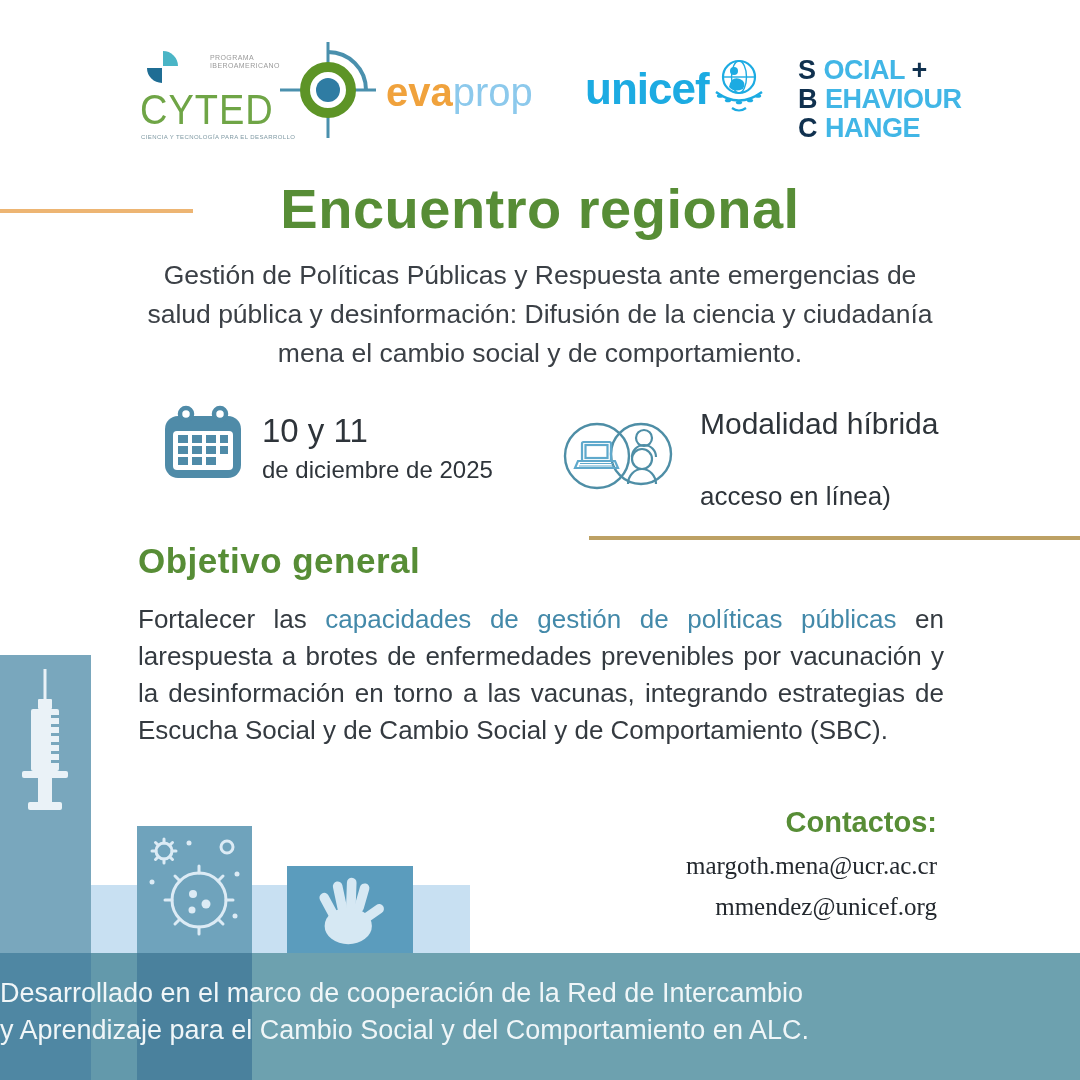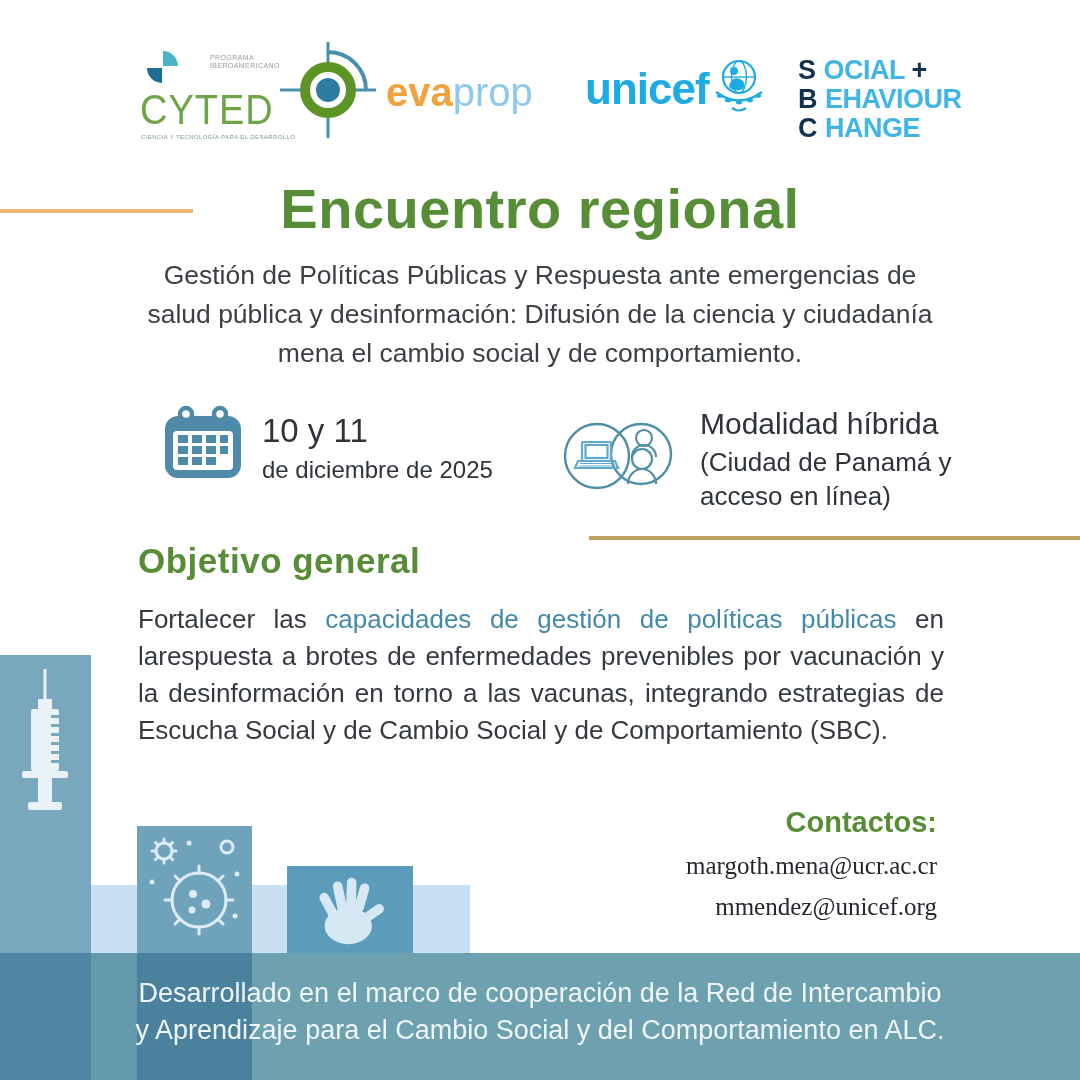--- a/index.html
+++ b/index.html
@@ -63,21 +63,21 @@
   .light-band{left:0;top:885px;width:470px;height:68px;background:#c8e0f2;}
   .tall-col{left:0;top:655px;width:91px;height:298px;background:#79a7bd;}
   .virus-sq{left:137px;top:826px;width:115px;height:127px;background:#6fa3bc;}
   .hand-sq{left:287px;top:866px;width:126px;height:87px;background:#5b9cbd;}
 
   
   .footer{left:0;top:953px;width:1080px;height:127px;background:#6da1af;}
   .footer-seg1{position:absolute;left:0;top:0;width:91px;height:127px;background:#4f87a3;}
   .footer-seg2{position:absolute;left:91px;top:0;width:46px;height:127px;background:#6399ab;}
   .footer-seg3{position:absolute;left:137px;top:0;width:115px;height:127px;background:#4a819d;}
-  .footer-text{position:absolute;left:0;top:22px;width:1080px;text-align:center;
+  .footer-text{position:absolute;left:0;top:22px;width:1080px;text-align:left;
     font-size:27px;line-height:37px;color:#f0f6f8;}
 </style>
 </head>
 <body>
 
 <div class="canvas">
 
   <div class="abs cyted">
     <svg class="abs" style="left:6px;top:2px" width="40" height="36" viewBox="0 0 40 36">
       <path d="M19,16 L19,1 A15,15 0 0 1 34,16 Z" fill="#4ab5c6"></path>
@@ -169,21 +169,20 @@
       <path d="M22,47.5 H55 M21,50 H56" stroke-width="1.2"></path>
     </g>
     <g stroke="#4e8ea6" stroke-width="2.2" fill="none">
       <circle cx="86" cy="22" r="8"></circle>
       <path d="M74,41 a12,12 0 0 1 24,0"></path>
       <circle cx="84" cy="43" r="10"></circle>
       <path d="M70,68 a14,15 0 0 1 28,0"></path>
     </g>
   </svg>
   <div class="abs mod-title">Modalidad híbrida</div>
-  <div class="abs mod-l1">(Ciudad de Panamá y</div>
   <div class="abs mod-l2">acceso en línea)</div>
 
   <div class="abs obj-head">Objetivo general</div>
   <div class="abs obj-par"><span>Fortalecer las </span><span class="hl">capacidades de gestión de políticas públicas</span><span> en larespuesta a brotes de enfermedades prevenibles por vacunación y la desinformación en torno a las vacunas, integrando estrategias de Escucha Social y de Cambio Social y de Comportamiento (SBC).</span></div>
 
   <div class="abs contacts">
     <div class="contacts-head">Contactos:</div>
     <div class="contacts-mail">margoth.mena@ucr.ac.cr</div>
     <div class="contacts-mail">mmendez@unicef.org</div>
   </div>

